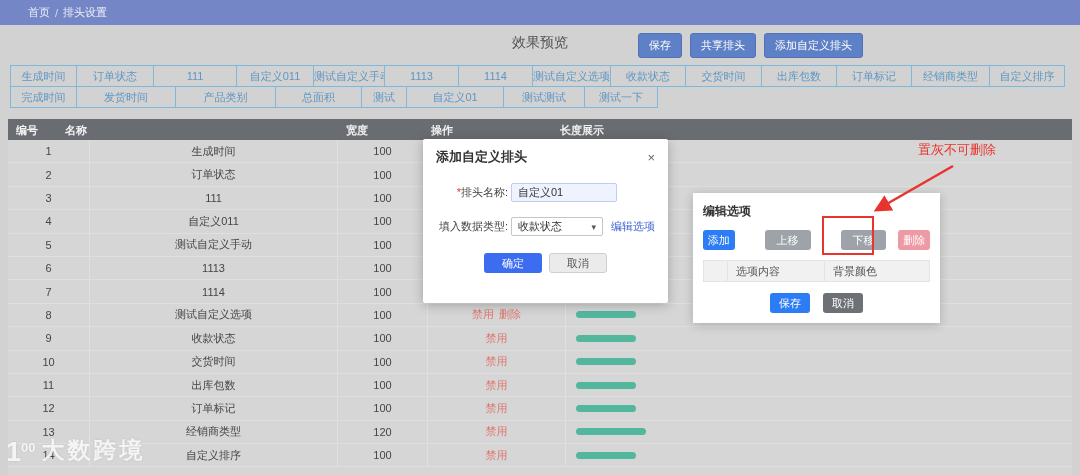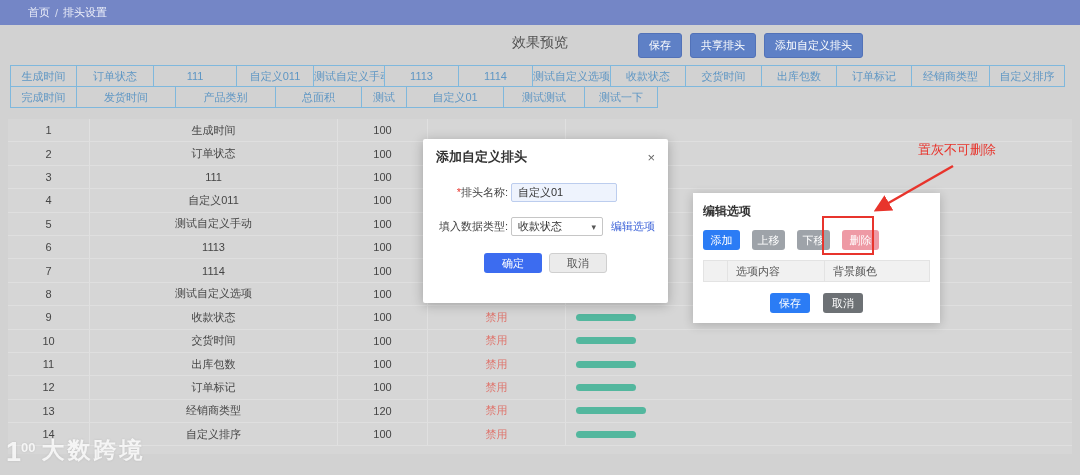--- a/index.html
+++ b/index.html
@@ -67,21 +67,21 @@
                 border-radius:3px; font-size:11px; cursor:pointer; font-family:inherit; }
 
   
   .panel { position:absolute; left:693px; top:193px; width:247px; height:130px; background:#fff;
            box-shadow:0 2px 10px rgba(0,0,0,.2); z-index:10; padding:10px; }
   .panel-title { font-size:12px; font-weight:bold; color:#333; }
   .panel-btns { display:flex; gap:12px; margin-top:10px; }
   .pbtn { height:20px; border:none; border-radius:3px; font-size:11px; color:#fff; cursor:pointer;
           font-family:inherit; }
   .pbtn.add { width:37px; background:#2b7cf5; }
-  .pbtn.up, .pbtn.down { width:33px; background:#9ea3a9; }
+  .pbtn.up, .pbtn.down { width:54px; background:#9ea3a9;margin-left:18px; }
   .pbtn.del { width:37px; background:#ee9aa5; cursor:not-allowed; }
   .opt-table { display:grid; grid-template-columns:23px 97px auto; height:22px; margin-top:10px;
                background:#f1f1f1; border:1px solid #e3e3e3; }
   .opt-th { font-size:11px; color:#555; display:flex; align-items:center; padding-left:8px;
             border-left:1px solid #e3e3e3; }
   .opt-th:first-child { border-left:none; }
   .panel-foot { display:flex; justify-content:center; gap:13px; margin-top:11px; }
   .pfbtn { height:20px; border:none; border-radius:3px; font-size:11px; color:#fff; padding:0 9px;
            cursor:pointer; font-family:inherit; }
   .pfbtn.save { background:#2b7cf5; }
@@ -144,20 +144,27 @@
         <div class="tag" style="width: 101px;">产品类别</div>
         <div class="tag" style="width: 87px;">总面积</div>
         <div class="tag" style="width: 46px;">测试</div>
         <div class="tag" style="width: 98px;">自定义01</div>
         <div class="tag" style="width: 82px;">测试测试</div>
         <div class="tag" style="width: 74px;">测试一下</div>
       </div>
     </div>
 
   <div class="table">
+    <div class="thead">
+      <span class="h-no">编号</span>
+      <span class="h-name">名称</span>
+      <span class="h-width">宽度</span>
+      <span class="h-ops">操作</span>
+      <span class="h-len">长度展示</span>
+    </div>
     <div id="tbody">
         <div class="trow">
           <div class="td c-no">1</div>
           <div class="td c-name">生成时间</div>
           <div class="td c-width">100</div>
           <div class="td c-ops"></div>
           <div class="td c-bar"></div>
         </div>
         <div class="trow">
           <div class="td c-no">2</div>

